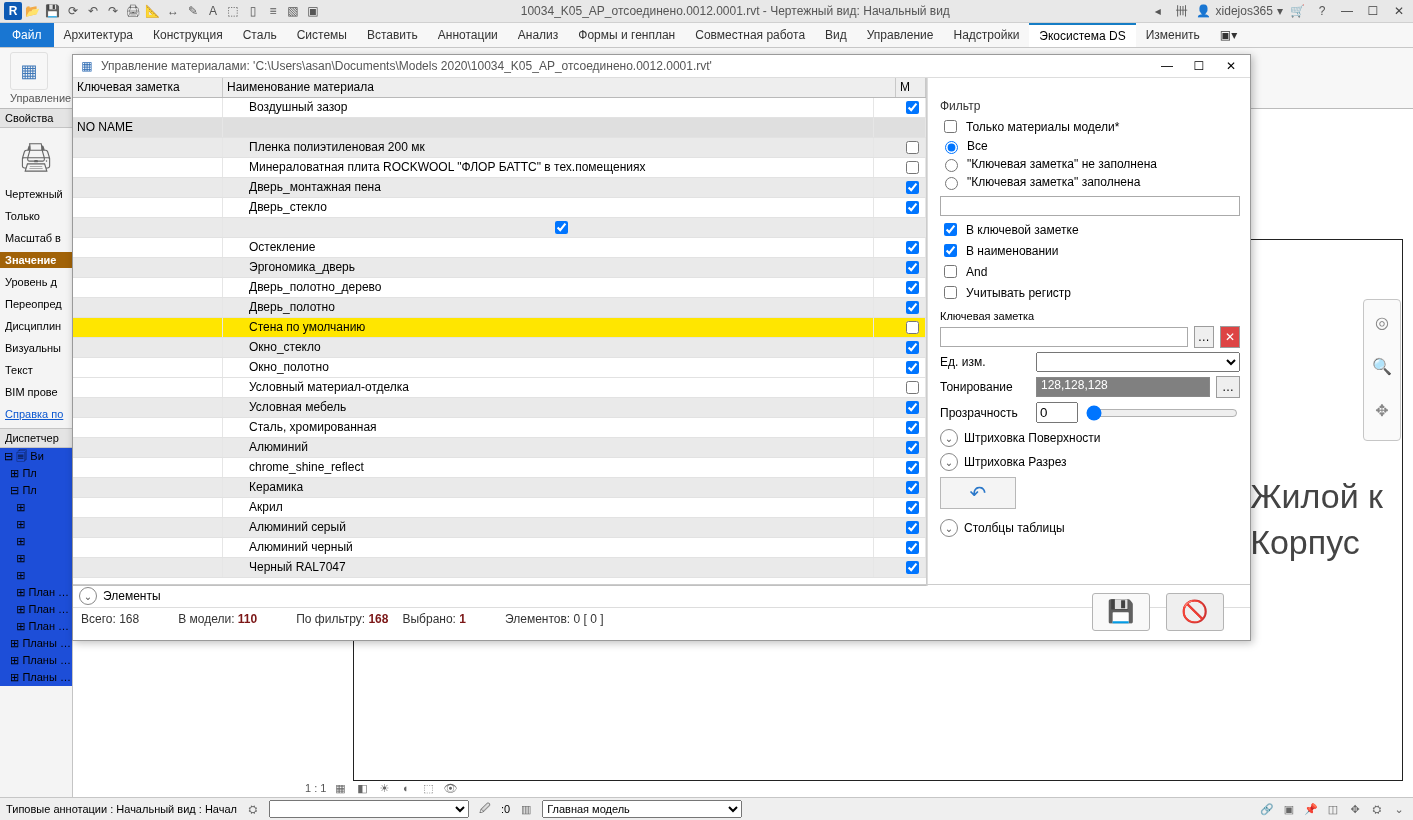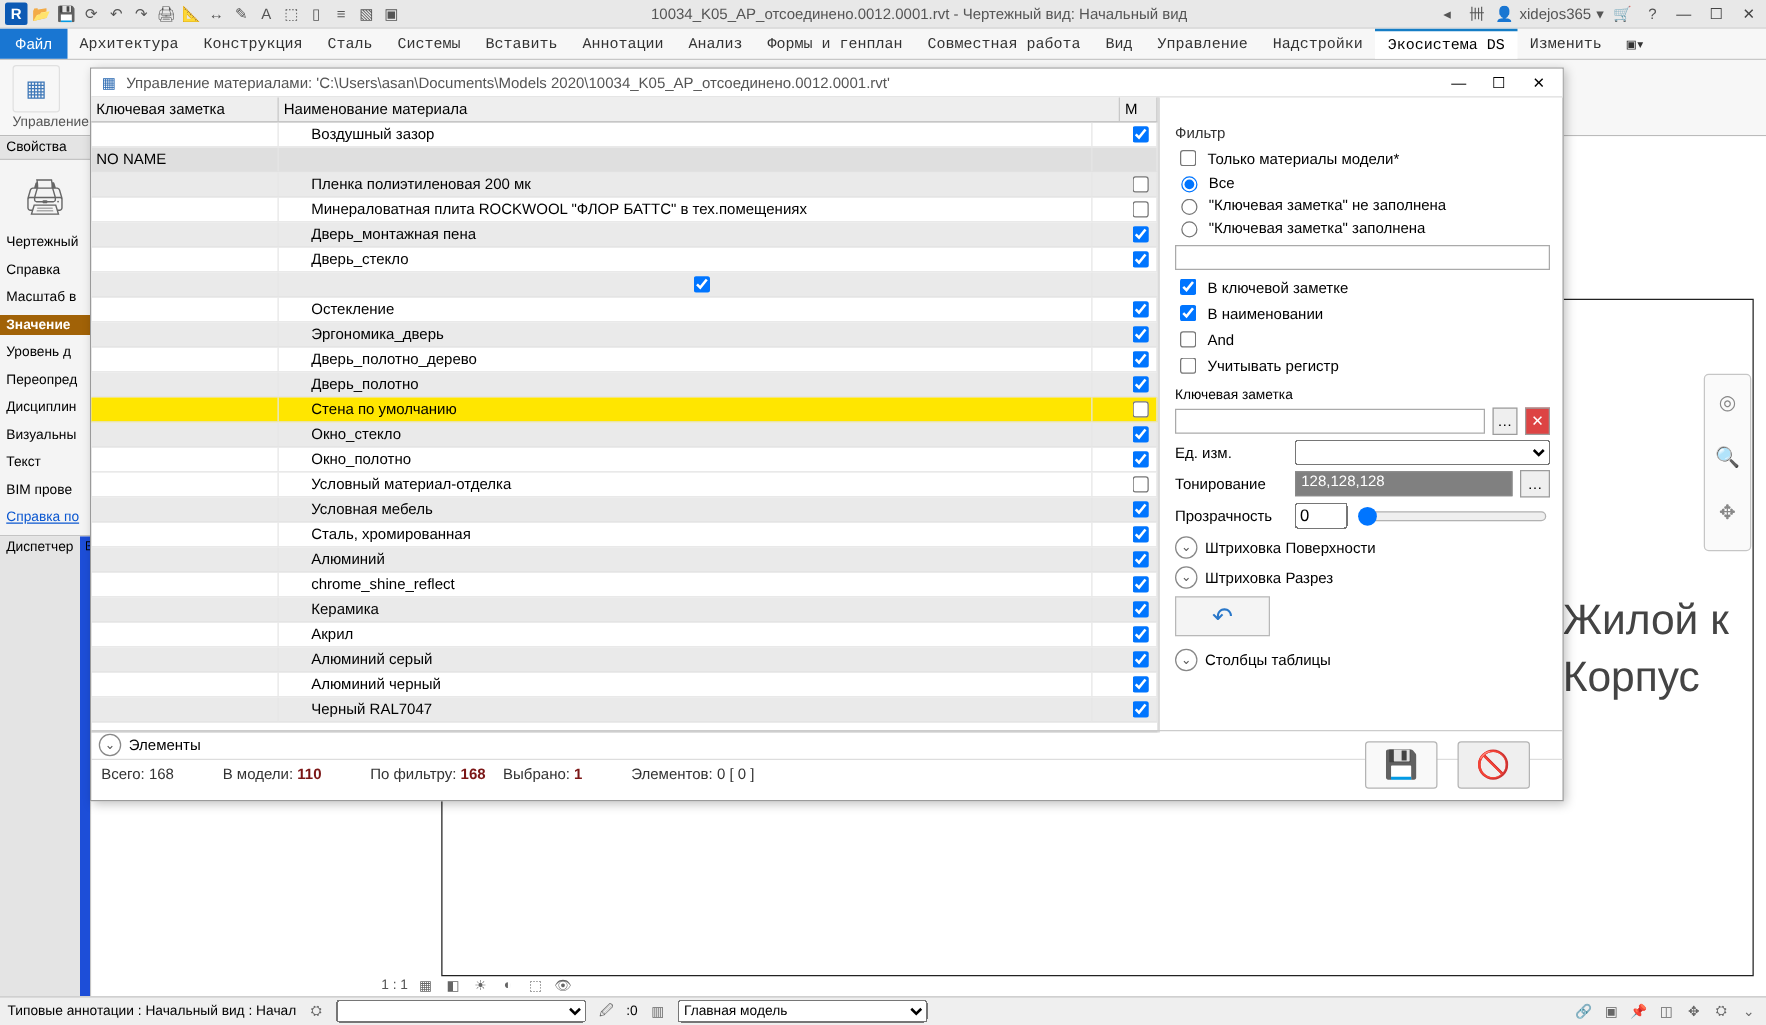--- a/index.html
+++ b/index.html
@@ -9,39 +9,39 @@
   .titlebar .qat{display:flex;align-items:center;gap:2px;}
   .qat-icon{width:18px;height:18px;display:flex;align-items:center;justify-content:center;color:#555;}
   .titlebar .spacer{flex:1;}
   .titlebar .doc-title{color:#555;white-space:nowrap;}
   .titlebar .right{display:flex;align-items:center;gap:6px;}
   .win-btn{width:20px;height:16px;display:flex;align-items:center;justify-content:center;color:#444;}
   .app-badge{width:18px;height:18px;background:#0d5ab4;color:#fff;font-weight:bold;display:flex;align-items:center;justify-content:center;border-radius:2px;font-size:12px;}
   
   .ribbon{height:24px;background:#f7f7f7;display:flex;align-items:stretch;border-bottom:1px solid #c8c8c8;font-size:12px;}
   .ribbon .file-tab{background:#1976d2;color:#fff;padding:0 12px;display:flex;align-items:center;font-weight:500;}
-  .ribbon .tab{padding:0 10px;display:flex;align-items:center;color:#333;font-family:Liberation Mono, monospace;}
+  .ribbon .tab{padding:0 10px;display:flex;align-items:center;color:#333;}
   .ribbon .tab.active{background:#fff;border-top:2px solid #157dc5;color:#000;}
   
   .ribbon-panel{height:60px;background:#f7f7f7;display:flex;align-items:center;gap:18px;overflow:hidden;padding:0 10px;border-bottom:1px solid #bbb;}
   .rp-icon{width:36px;height:36px;border:1px solid #e0e0e0;border-radius:3px;display:flex;align-items:center;justify-content:center;font-size:18px;color:#3f78b8;}
   .rp-group{text-align:center;}
   .rp-group .lbl{font-size:11px;color:#555;margin-top:2px;}
   
   .main{display:flex;height:calc(820px - 22px - 24px - 60px - 22px);}
   .left-panels{width:72px;display:flex;flex-direction:column;gap:6px;border-right:1px solid #c4c4c4;background:#f4f4f4;font-size:11px;}
   .pal-title{background:#e4e4e4;padding:3px 5px;border-bottom:1px solid #c4c4c4;}
   .pal-item{padding:2px 5px;white-space:nowrap;overflow:hidden;text-overflow:ellipsis;}
   .pal-item.link{color:#0b57d0;text-decoration:underline;}
   .pal-item.sel{background:#a16207;color:#fff;font-weight:bold;}
   .left-panels .sheet-icon{height:46px;display:flex;align-items:center;justify-content:center;font-size:28px;color:#666;}
   
   .tree{font-size:11px;line-height:17px;background:#1d4ed8;}
   .tree-row{white-space:nowrap;overflow:hidden;text-overflow:ellipsis;padding-left:4px;}
-  .browser-wrap{border-top:1px solid #c4c4c4;flex:1;display:flex;flex-direction:row;overflow:hidden;}
+  .browser-wrap{border-top:1px solid #c4c4c4;flex:1;display:flex;flex-direction:column;overflow:hidden;}
   
   .draw{flex:1;position:relative;background:#fff;}
   .sheet{position:absolute;left:280px;top:130px;right:10px;bottom:20px;border:1px solid #222;background:#fff;}
   .sheet-text{position:absolute;right:30px;top:365px;font-size:34px;font-family:"Segoe UI",Arial;color:#444;line-height:1.35;}
   .vcube{position:absolute;right:12px;top:190px;width:36px;height:140px;border:1px solid #c6c6c6;border-radius:4px;background:#fafafa;}
   .vcube .v-item{height:44px;display:flex;align-items:center;justify-content:center;color:#888;font-size:16px;}
   
   .dlg{position:absolute;left:72px;top:54px;width:1177px;height:585px;background:#fff;border:1px solid #9a9a9a;box-shadow:2px 2px 8px rgba(0,0,0,.25);}
   .dlg-titlebar{height:22px;background:#fff;border-bottom:1px solid #ddd;display:flex;align-items:center;gap:6px;padding:0 6px;}
   .dlg-titlebar .icon{width:16px;height:16px;display:flex;align-items:center;justify-content:center;color:#2a69b2;}
@@ -162,21 +162,21 @@
   <div class="rp-icon">⬚</div>
   <div class="rp-icon">🧰</div>
 </div>
 
 <div class="main">
 
   <div class="left-panels">
     <div class="pal-title">Свойства</div>
     <div class="sheet-icon">🖨</div>
     <div class="pal-item">Чертежный</div>
-    <div class="pal-item">Справка</div>
+    <div class="pal-item">Только</div>
     <div class="pal-item">Масштаб в</div>
     <div class="pal-item sel">Значение </div>
     <div class="pal-item">Уровень д</div>
     <div class="pal-item">Переопред</div>
     <div class="pal-item">Дисциплин</div>
     <div class="pal-item">Визуальны</div>
     <div class="pal-item">Текст</div>
     <div class="pal-item">BIM прове</div>
     <div class="pal-item link">Справка по</div>
 

